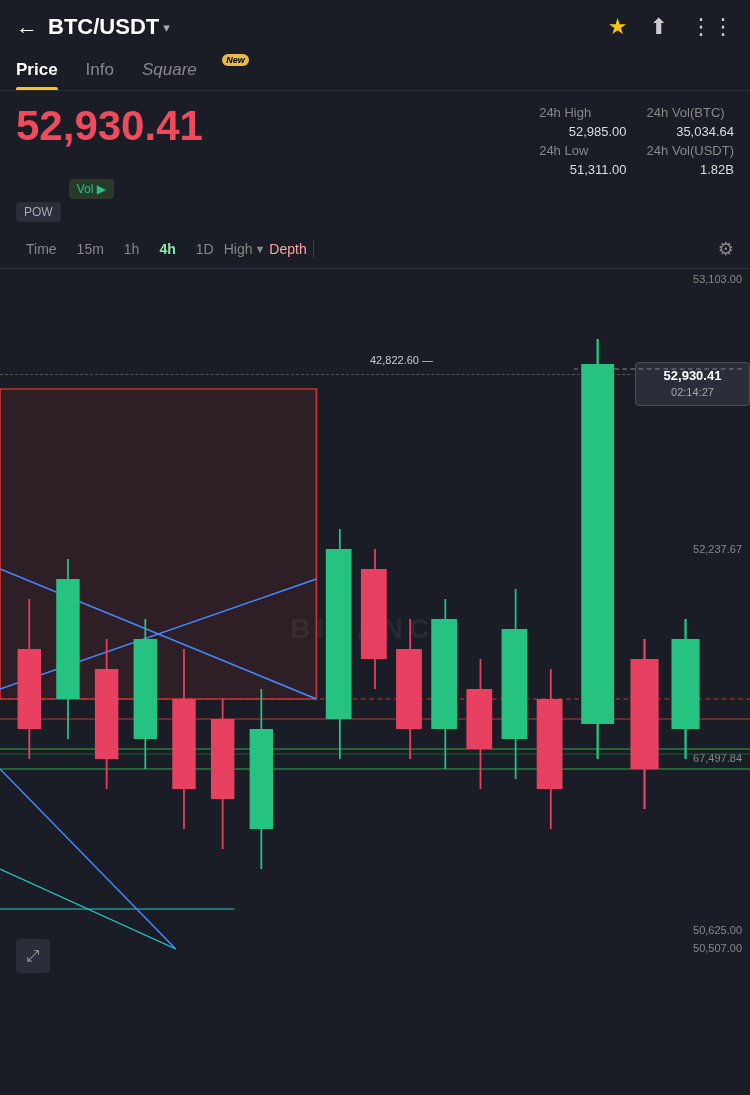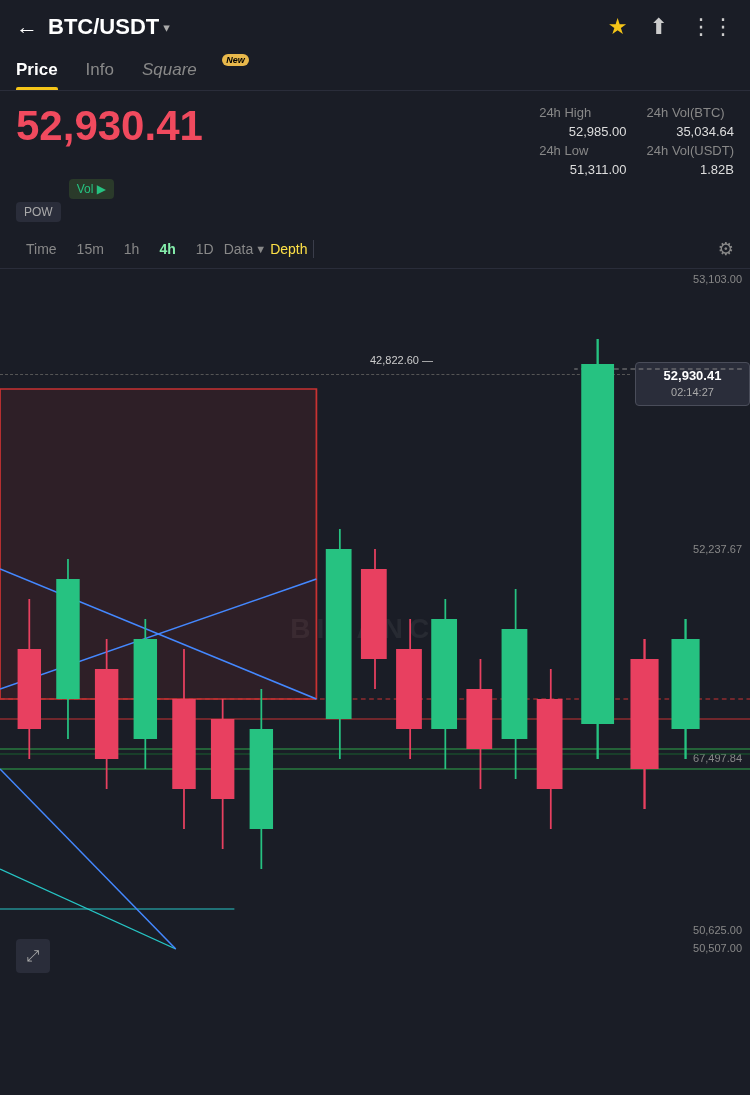--- a/index.html
+++ b/index.html
@@ -177,21 +177,21 @@
     }
     .ctrl-more {
       display: flex;
       align-items: center;
       color: #888;
       font-size: 14px;
       cursor: pointer;
     }
     .ctrl-more-arrow { font-size: 11px; margin-left: 2px; }
     .ctrl-depth {
-      color: #fde047;
+      color: #fca5a5;
       font-size: 14px;
       margin-left: 4px;
       cursor: pointer;
     }
     .ctrl-settings {
       margin-left: auto;
       color: #888;
       font-size: 18px;
       cursor: pointer;
     }
@@ -322,21 +322,21 @@
   </div>
 </div>
 
 <div class="chart-controls">
   <span class="ctrl-btn">Time</span>
   <span class="ctrl-btn">15m</span>
   <span class="ctrl-btn">1h</span>
   <span class="ctrl-btn active">4h</span>
   <span class="ctrl-btn">1D</span>
   <span class="ctrl-more">
-    <span>Data</span>
+    <span>High</span>
     <span class="ctrl-more-arrow">▼</span>
   </span>
   <span class="ctrl-depth">Depth</span>
   <div class="ctrl-divider"></div>
   <span class="ctrl-settings">⚙</span>
 </div>
 
 <div class="chart-area">
 
   <div class="watermark">BINANCE</div>

